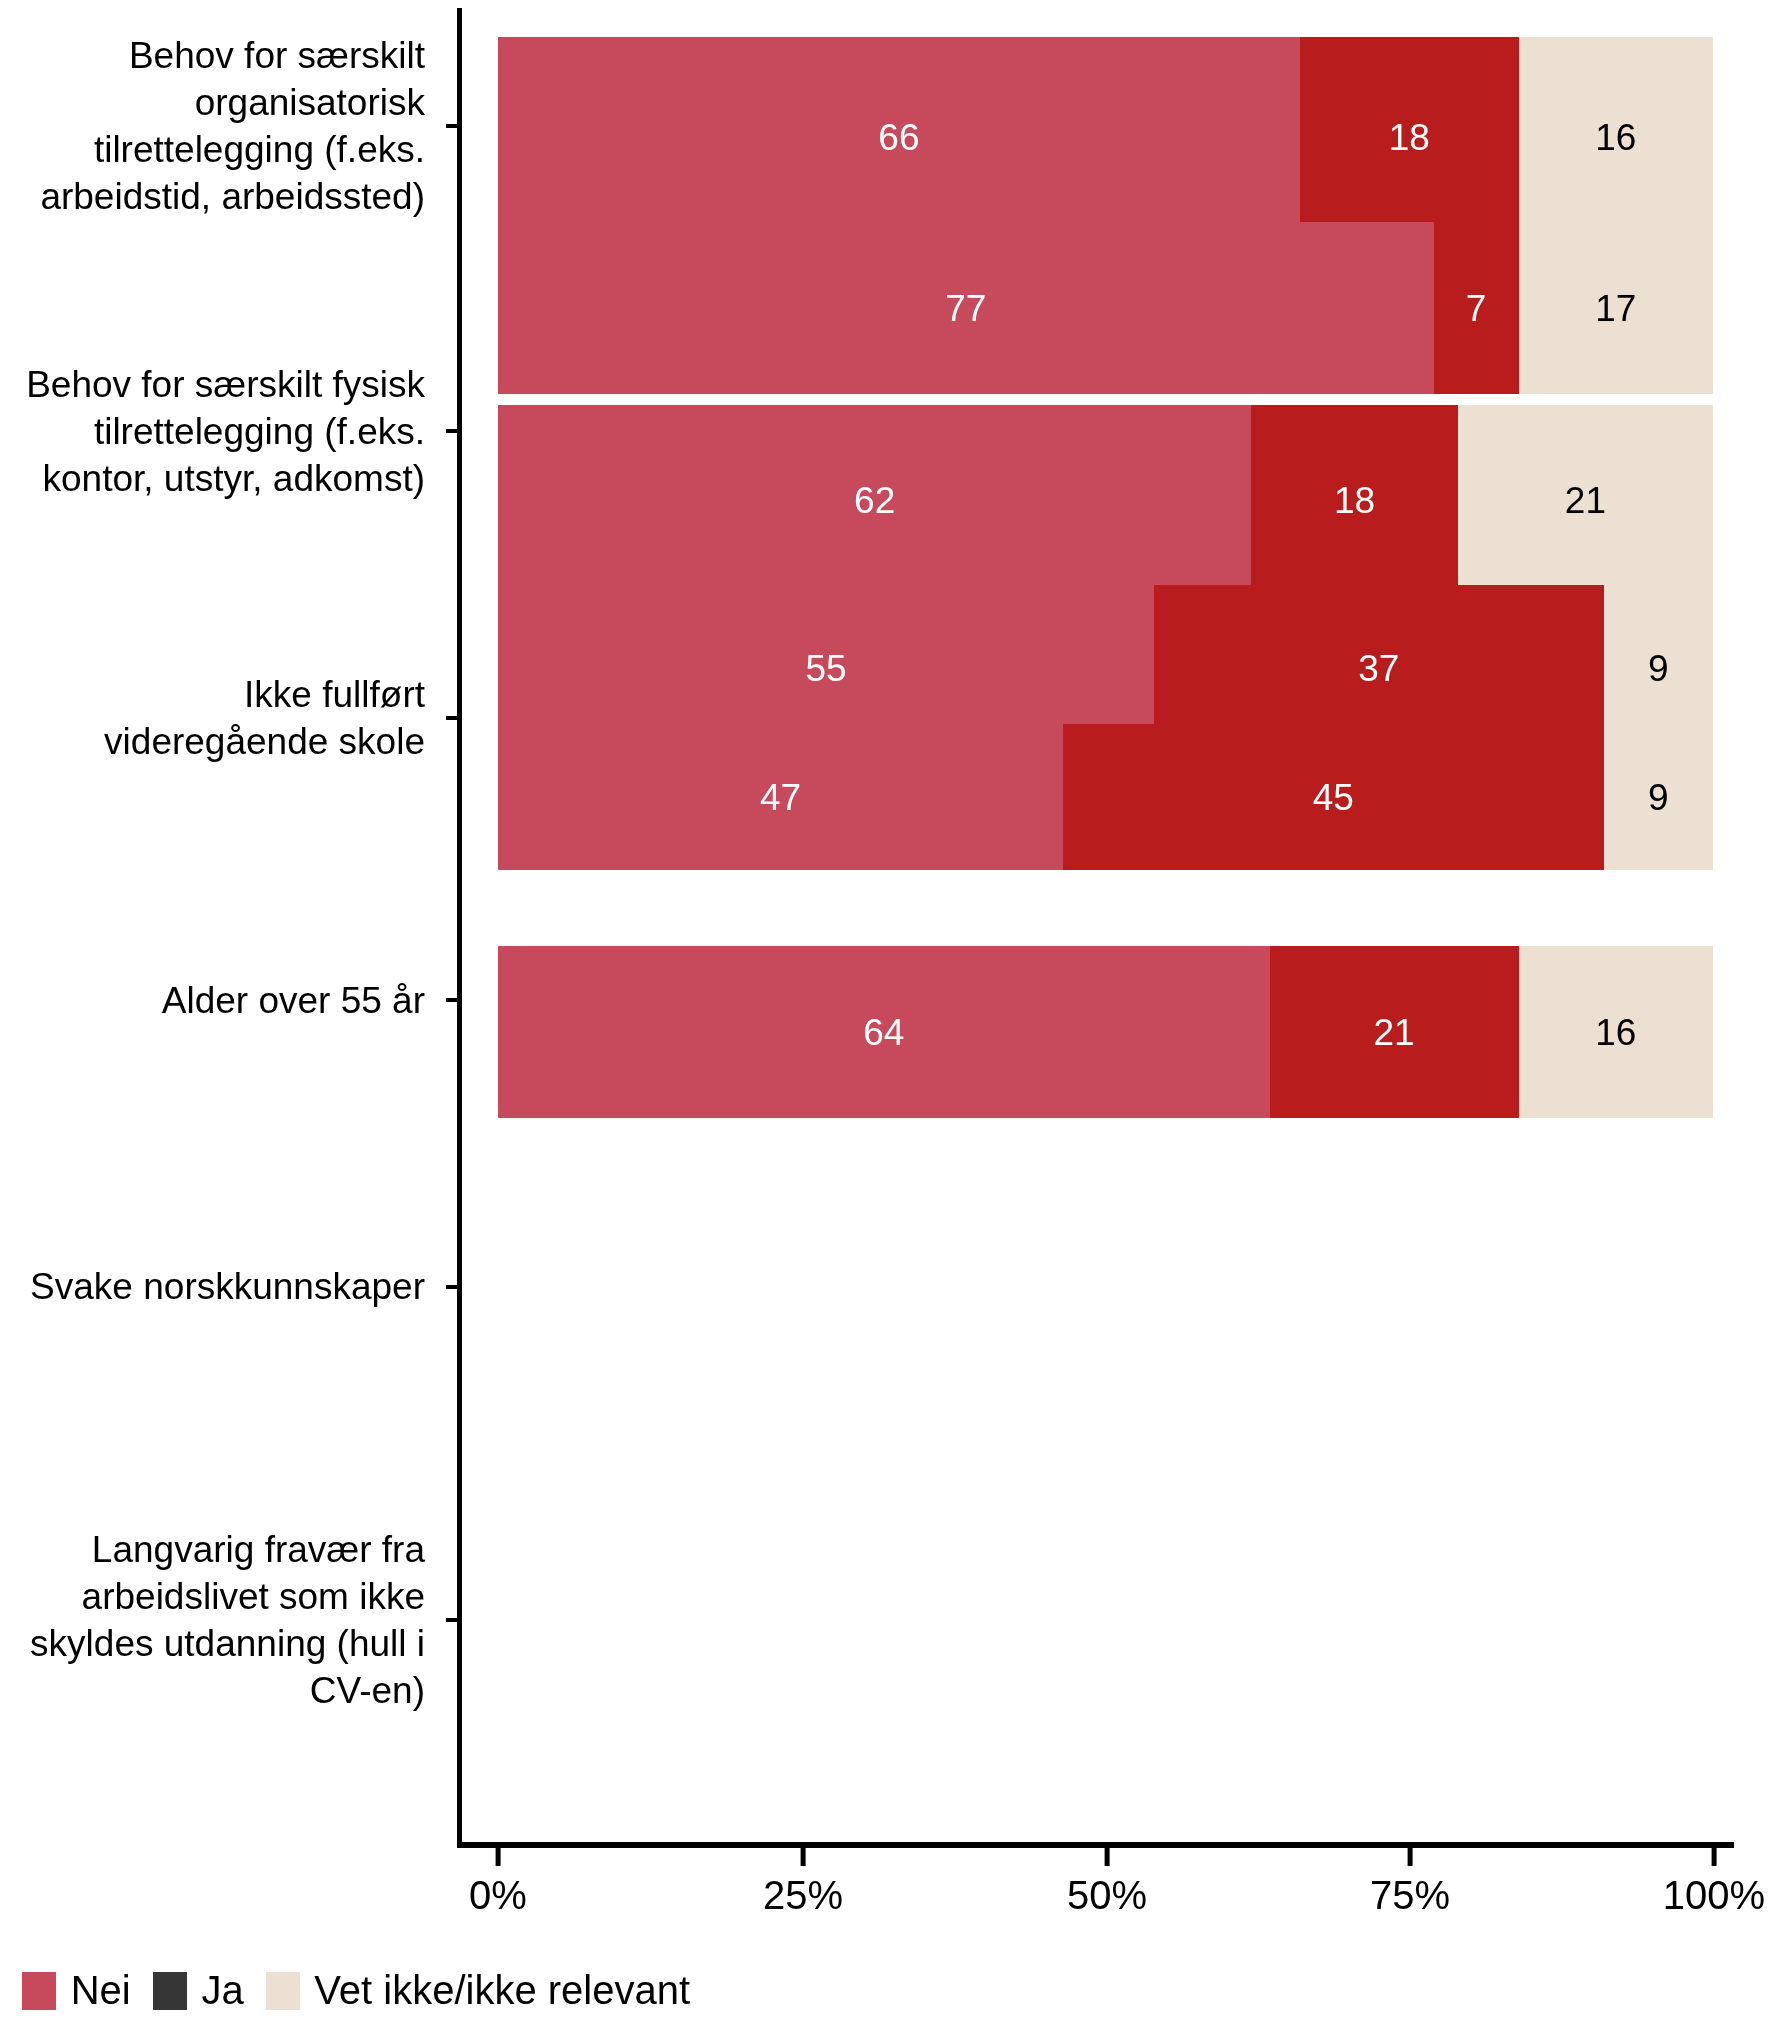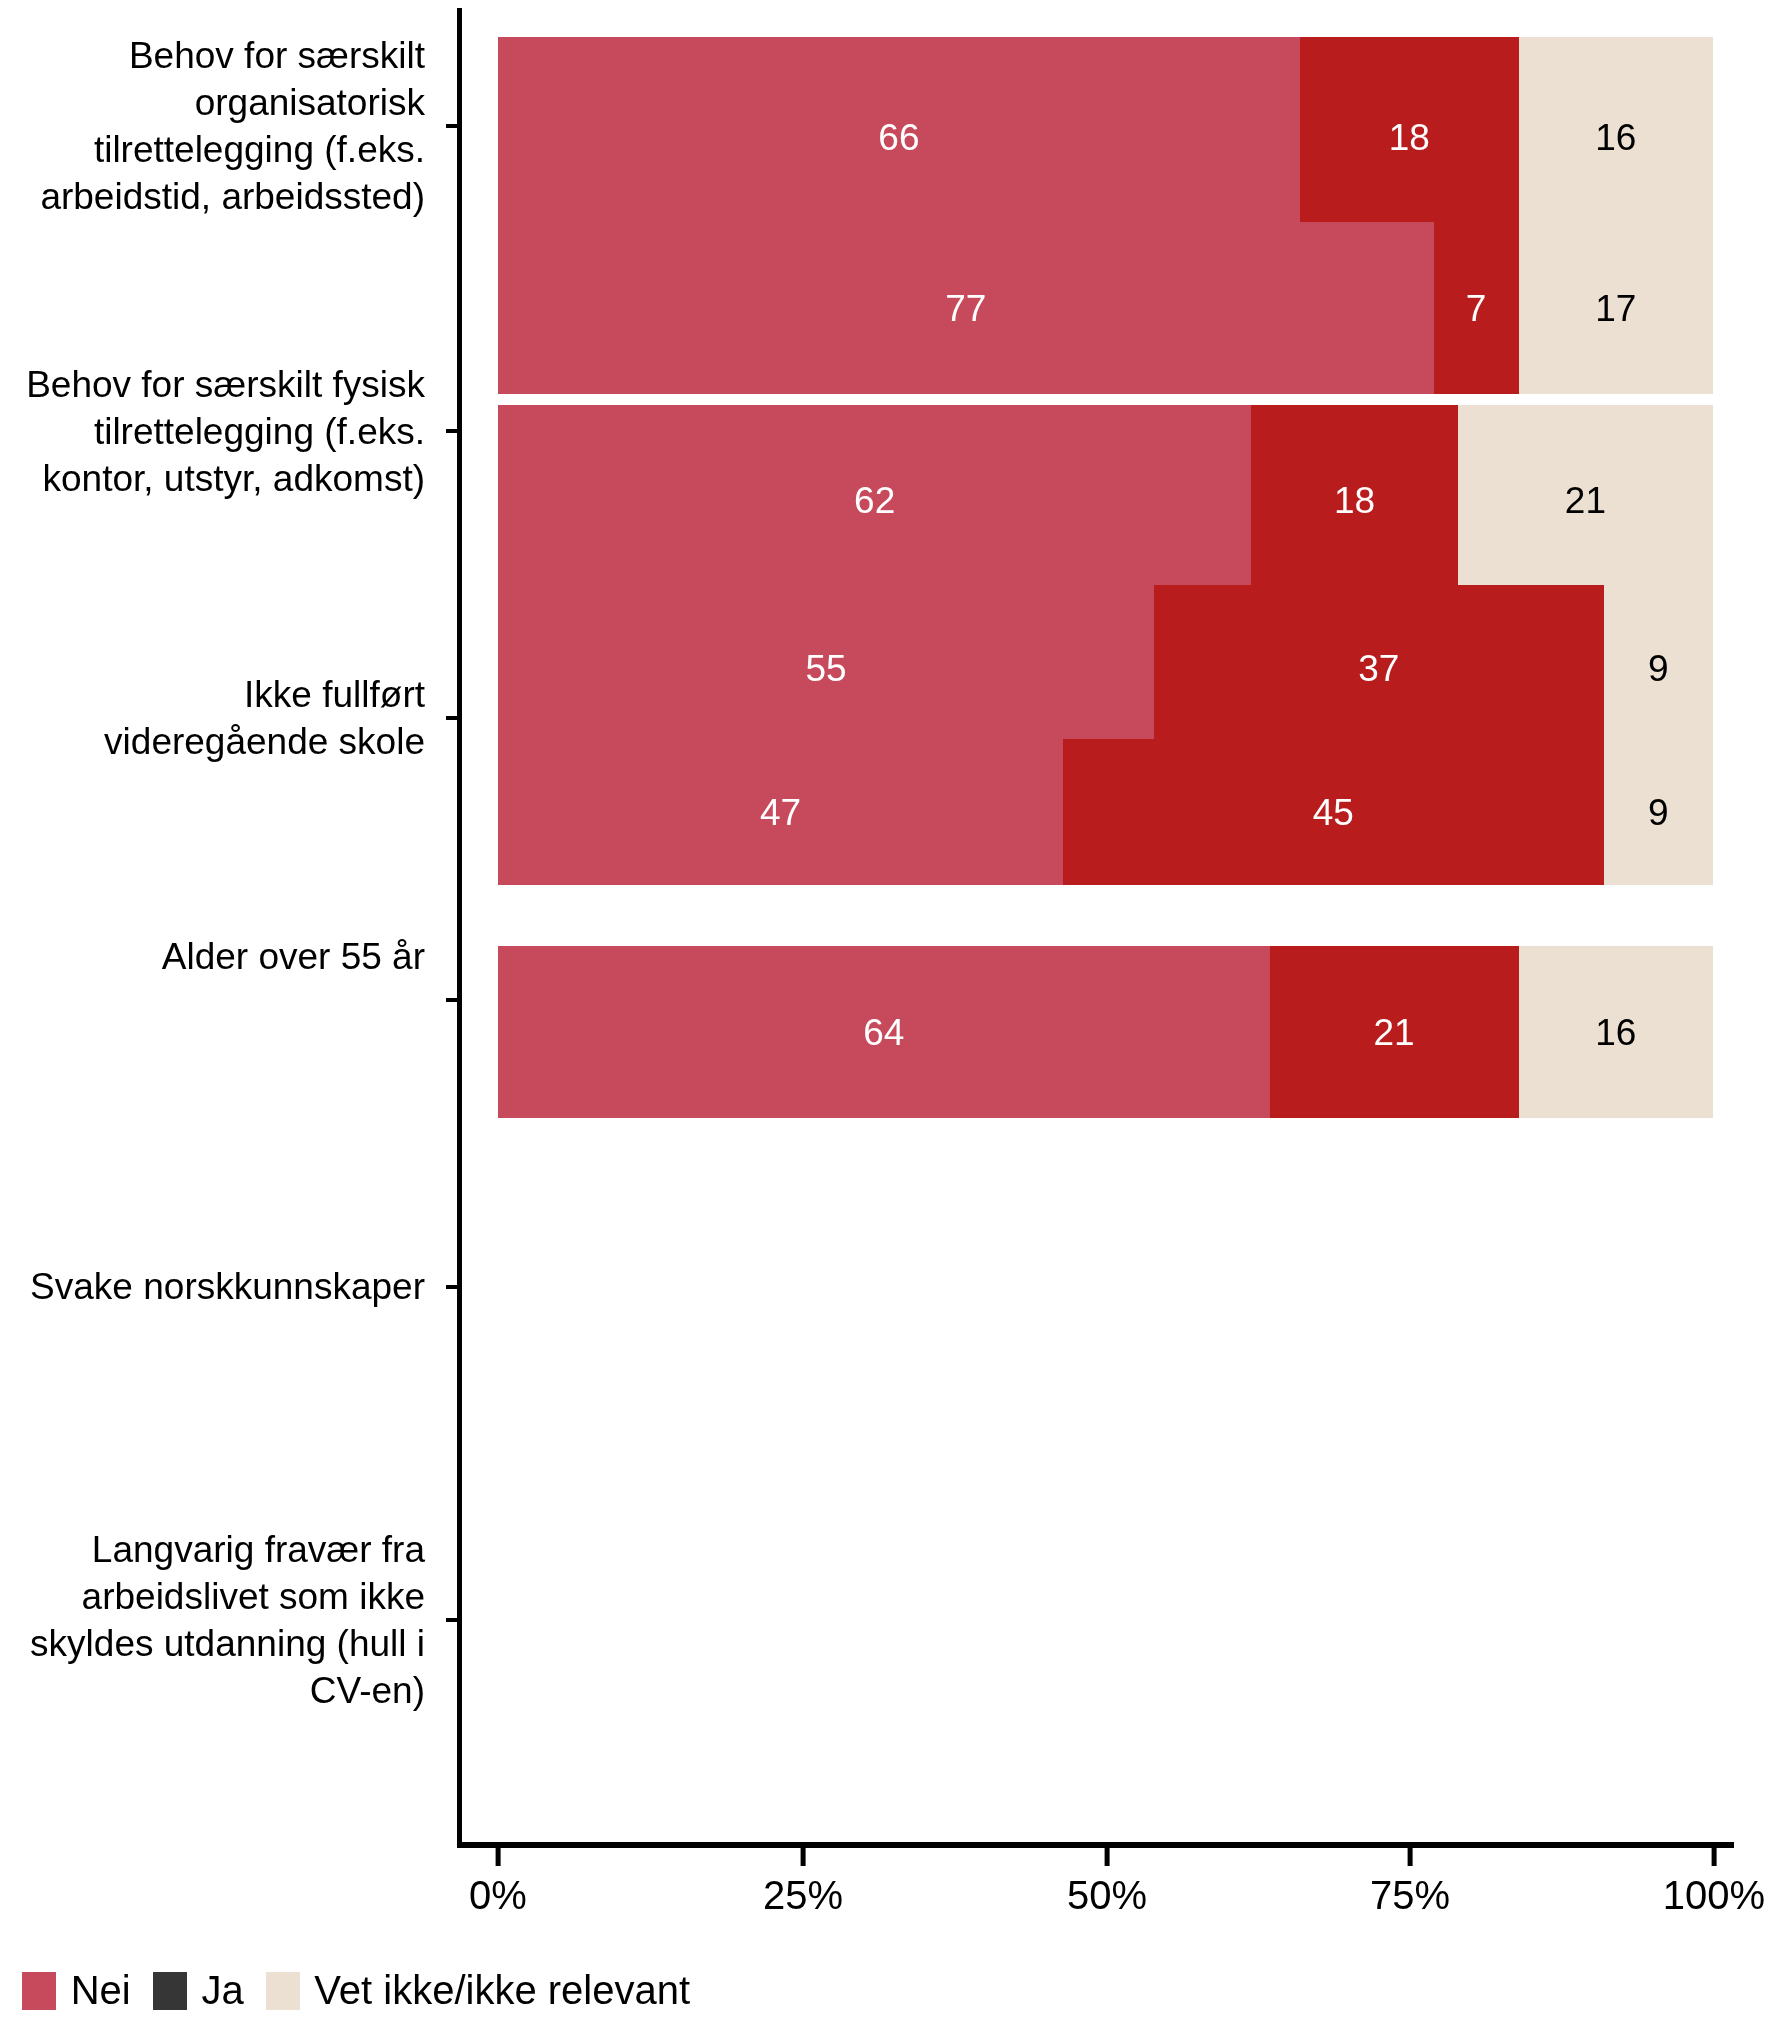--- a/index.html
+++ b/index.html
@@ -174,21 +174,21 @@
   <div class="ylabels">
     <div class="ylabel" style="top:126px;">Behov for særskilt
 organisatorisk
 tilrettelegging (f.eks.
 arbeidstid, arbeidssted)</div>
     <div class="ylabel" style="top:431px;">Behov for særskilt fysisk
 tilrettelegging (f.eks.
 kontor, utstyr, adkomst)</div>
     <div class="ylabel" style="top:718px;">Ikke fullført
 videregående skole</div>
-    <div class="ylabel" style="top:956px;">Alder over 55 år</div>
+    <div class="ylabel" style="top:1000px;">Alder over 55 år</div>
     <div class="ylabel" style="top:1286px;">Svake norskkunnskaper</div>
     <div class="ylabel" style="top:1620px;">Langvarig fravær fra
 arbeidslivet som ikke
 skyldes utdanning (hull i
 CV-en)</div>
   </div>
 
   <div class="plot-panel">
 
     <div class="axis-y-line"></div>
@@ -244,21 +244,21 @@
           <span class="seg-label">55</span>
         </div>
         <div class="seg ja" style="width:37%;">
           <span class="seg-label">37</span>
         </div>
         <div class="seg vet" style="width:9%;">
           <span class="seg-label">9</span>
         </div>
       </div>
 
-      <div class="bar-row" style="top:731px; height:146px;">
+      <div class="bar-row" style="top:716px; height:146px;">
         <div class="seg nei" style="width:46.5%;">
           <span class="seg-label">47</span>
         </div>
         <div class="seg ja" style="width:44.5%;">
           <span class="seg-label">45</span>
         </div>
         <div class="seg vet" style="width:9%;">
           <span class="seg-label">9</span>
         </div>
       </div>

